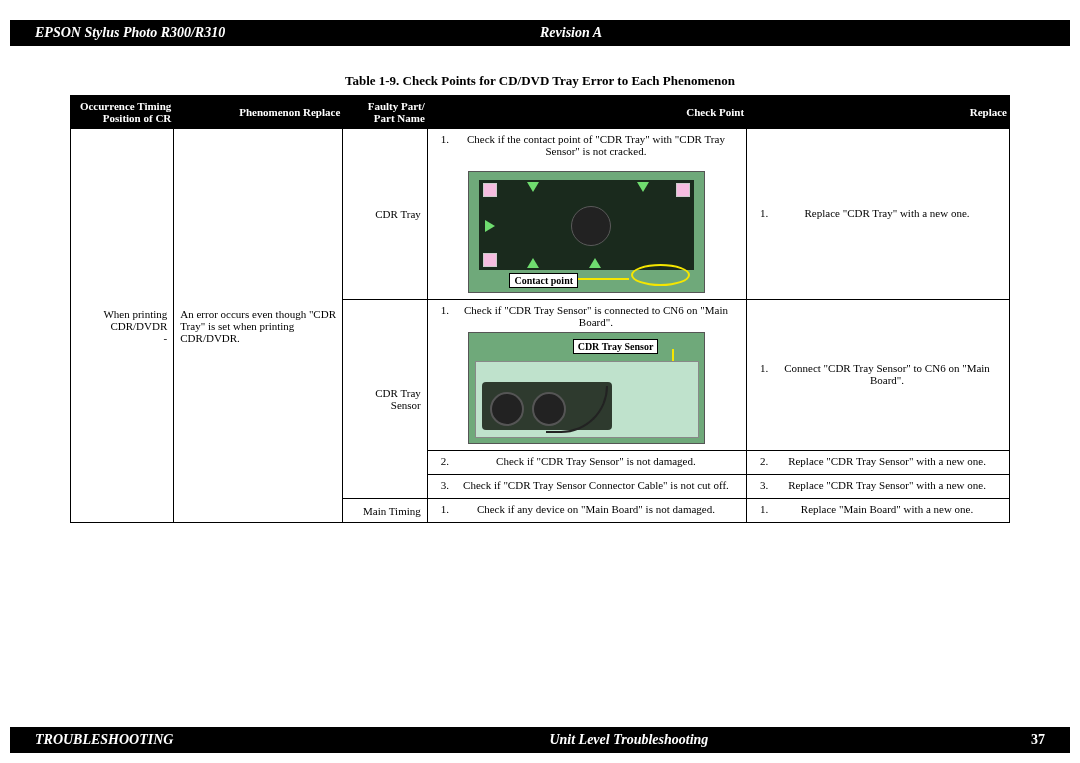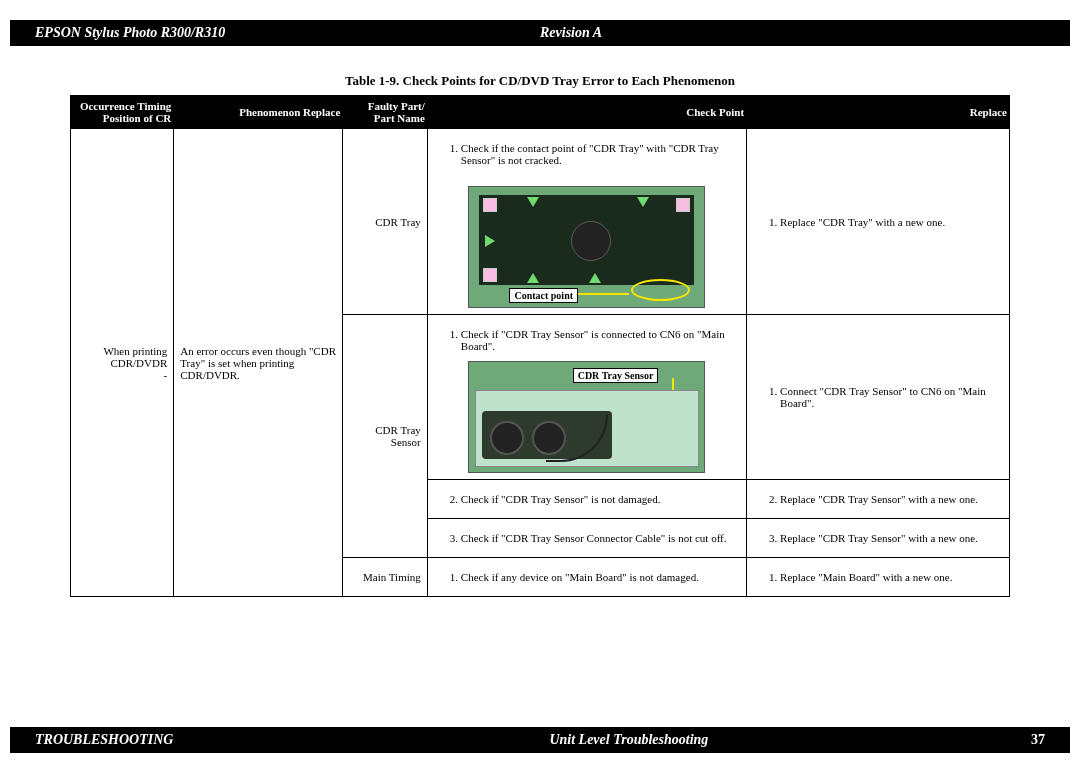--- a/index.html
+++ b/index.html
@@ -70,27 +70,27 @@
     text-align: right;
   }
   table.main td {
     border: 1px solid #000;
     font-size: 11px;
     padding: 4px 6px;
     vertical-align: middle;
     text-align: left;
   }
   table.main td.center { text-align: right; }
-  ol.np { margin: 9px; padding-left: 18px; }
+  ol.np { margin: 0; padding-left: 18px; text-align: center; }
   ol.np li { margin-bottom: 3px; }
   .img-box1 {
     background: #6fa97a;
     width: 235px;
     height: 120px;
-    margin: 20px auto 2px auto;
+    margin: 14px auto 2px auto;
     border: 1px solid #555;
     position: relative;
   }
   .img-inner1 {
     position: absolute;
     top: 8px; left: 10px;
     right: 10px; height: 90px;
     background: #1a2a1d;
   }
   .img-circle {

